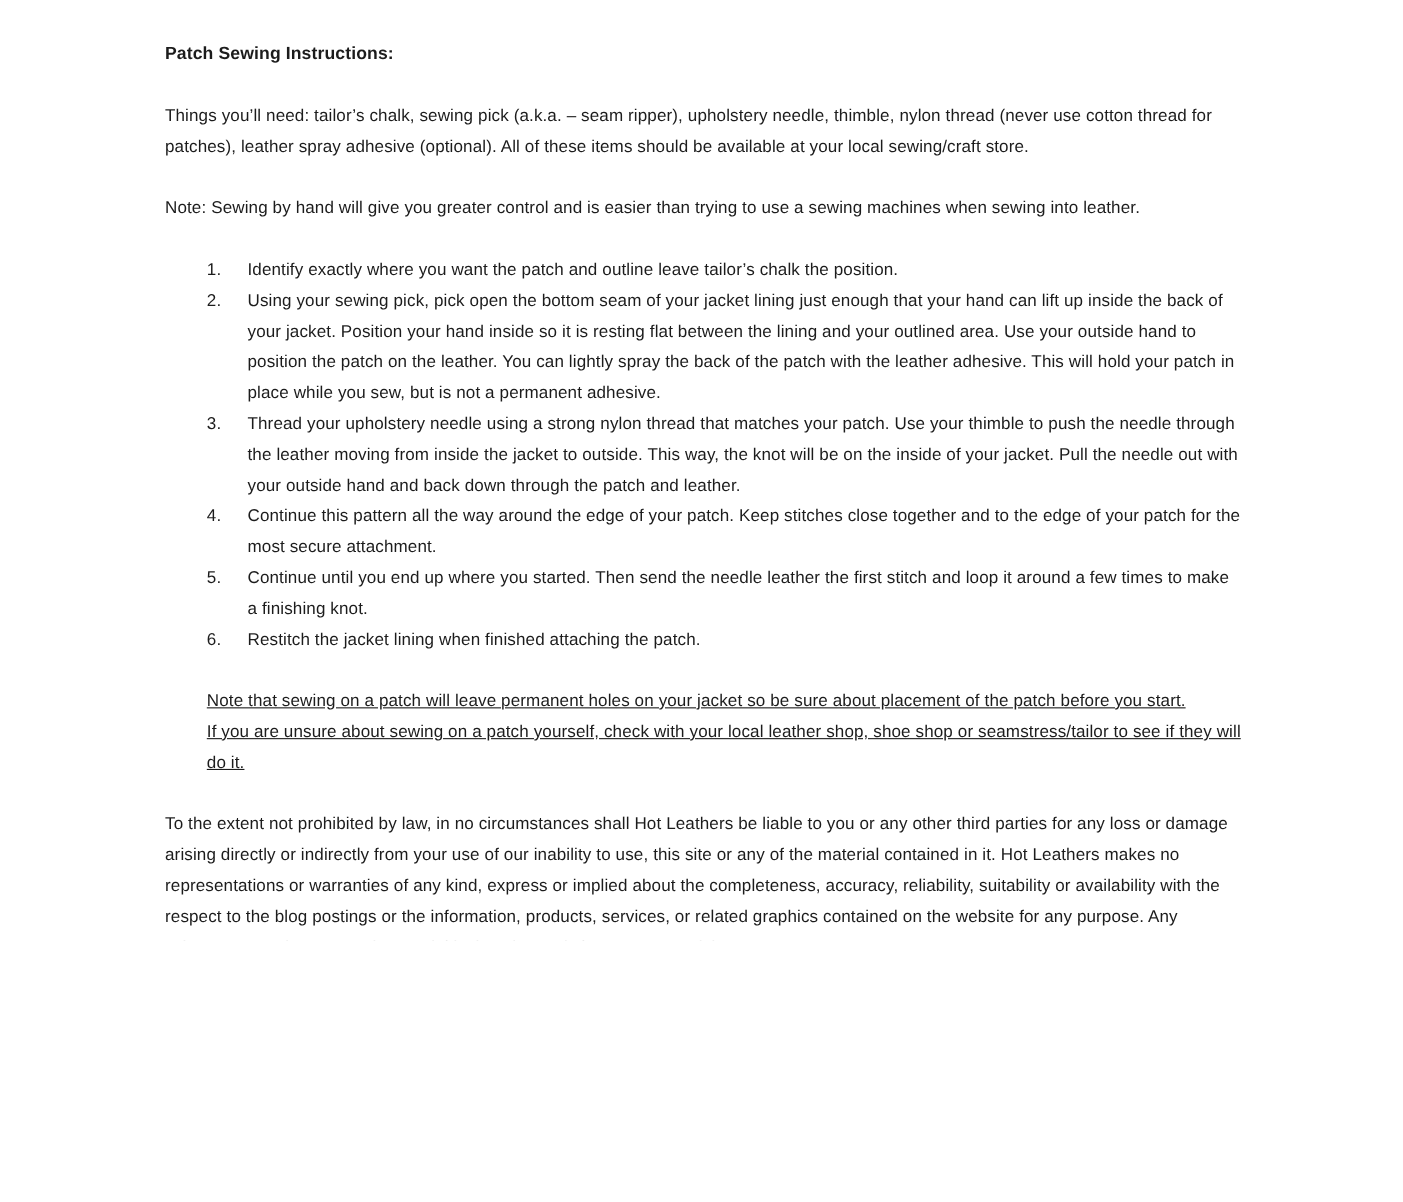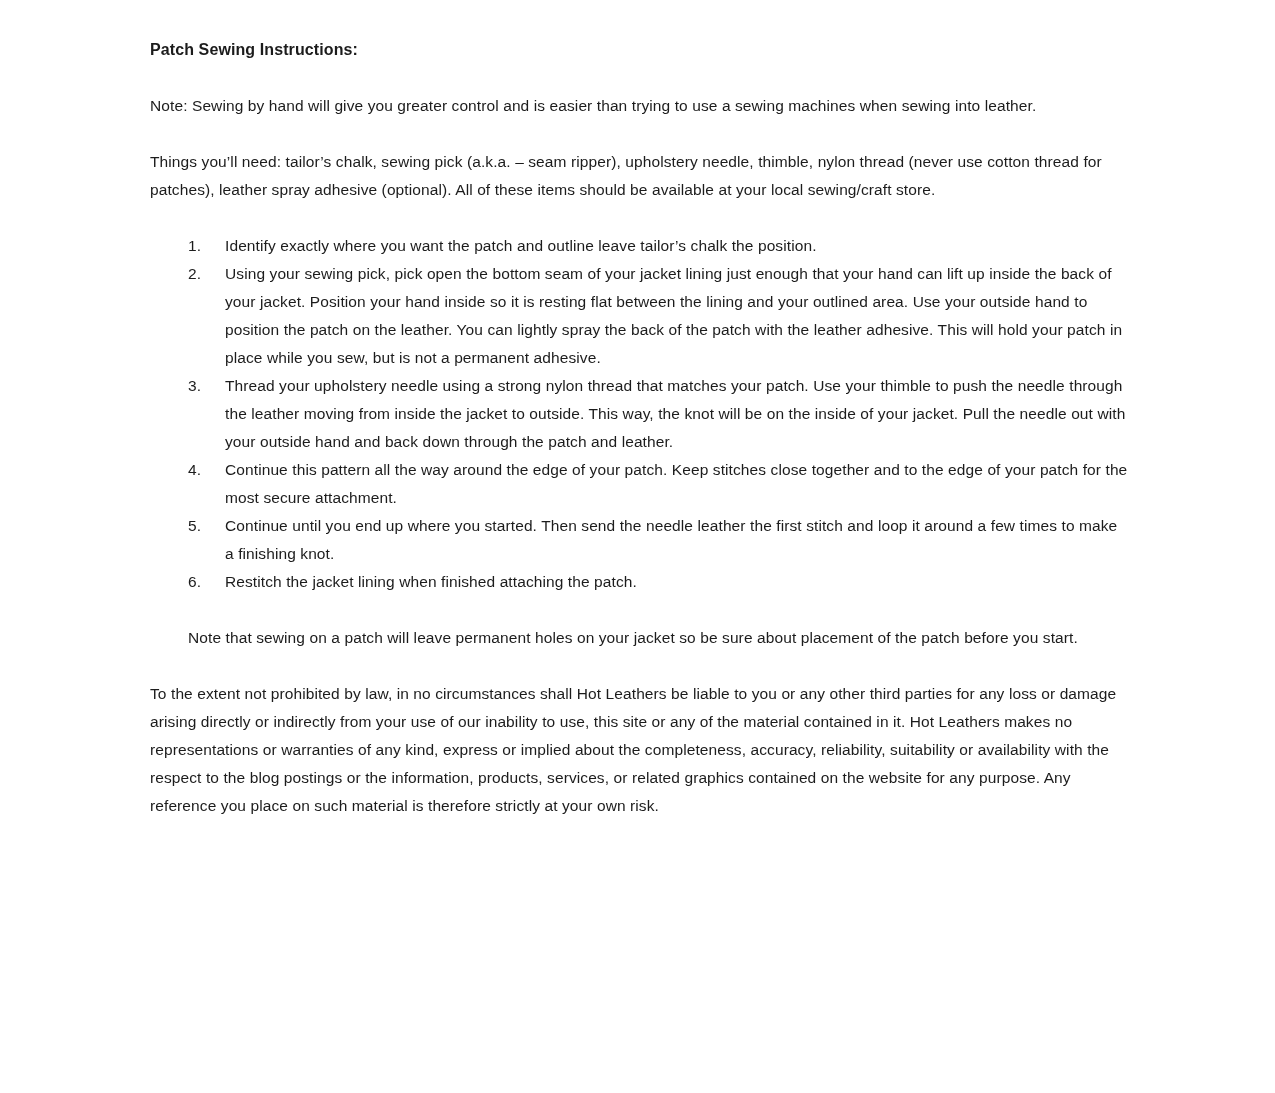--- a/index.html
+++ b/index.html
@@ -49,36 +49,37 @@
   }
   ol.steps .step-text {
     flex: 1 1 auto;
   }
   .notes {
     margin: 28px 0 0 0;
     padding-left: 38px;
   }
   .notes p {
     margin: 0;
+    text-decoration: underline;
   }
   .disclaimer {
     margin: 28px 0 0 0;
   }
 </style>
 </head>
 <body>
 
 <div class="page">
   <div class="content">
 
     <h1 class="doc-title">Patch Sewing Instructions:</h1>
 
+    <p class="para">Things you’ll need: tailor’s chalk, sewing pick (a.k.a. – seam ripper), upholstery needle, thimble, nylon thread (never use cotton thread for patches), leather spray adhesive (optional). All of these items should be available at your local sewing/craft store.</p>
+
     <p class="para">Note: Sewing by hand will give you greater control and is easier than trying to use a sewing machines when sewing into leather.</p>
-
-    <p class="para">Things you’ll need: tailor’s chalk, sewing pick (a.k.a. – seam ripper), upholstery needle, thimble, nylon thread (never use cotton thread for patches), leather spray adhesive (optional). All of these items should be available at your local sewing/craft store.</p>
 
     <ol class="steps">
       <li>
         <span class="num">1.</span>
         <span class="step-text">Identify exactly where you want the patch and outline leave tailor’s chalk the position.</span>
       </li>
       <li>
         <span class="num">2.</span>
         <span class="step-text">Using your sewing pick, pick open the bottom seam of your jacket lining just enough that your hand can lift up inside the back of your jacket. Position your hand inside so it is resting flat between the lining and your outlined area. Use your outside hand to position the patch on the leather. You can lightly spray the back of the patch with the leather adhesive. This will hold your patch in place while you sew, but is not a permanent adhesive.</span>
       </li>
@@ -95,18 +96,19 @@
         <span class="step-text">Continue until you end up where you started. Then send the needle leather the first stitch and loop it around a few times to make a finishing knot.</span>
       </li>
       <li>
         <span class="num">6.</span>
         <span class="step-text">Restitch the jacket lining when finished attaching the patch.</span>
       </li>
     </ol>
 
     <div class="notes">
       <p>Note that sewing on a patch will leave permanent holes on your jacket so be sure about placement of the patch before you start.</p>
+      <p>If you are unsure about sewing on a patch yourself, check with your local leather shop, shoe shop or seamstress/tailor to see if they will do it.</p>
     </div>
 
     <p class="disclaimer">To the extent not prohibited by law, in no circumstances shall Hot Leathers be liable to you or any other third parties for any loss or damage arising directly or indirectly from your use of our inability to use, this site or any of the material contained in it. Hot Leathers makes no representations or warranties of any kind, express or implied about the completeness, accuracy, reliability, suitability or availability with the respect to the blog postings or the information, products, services, or related graphics contained on the website for any purpose. Any reference you place on such material is therefore strictly at your own risk.</p>
 
   </div>
 </div>
 
 </body></html>

